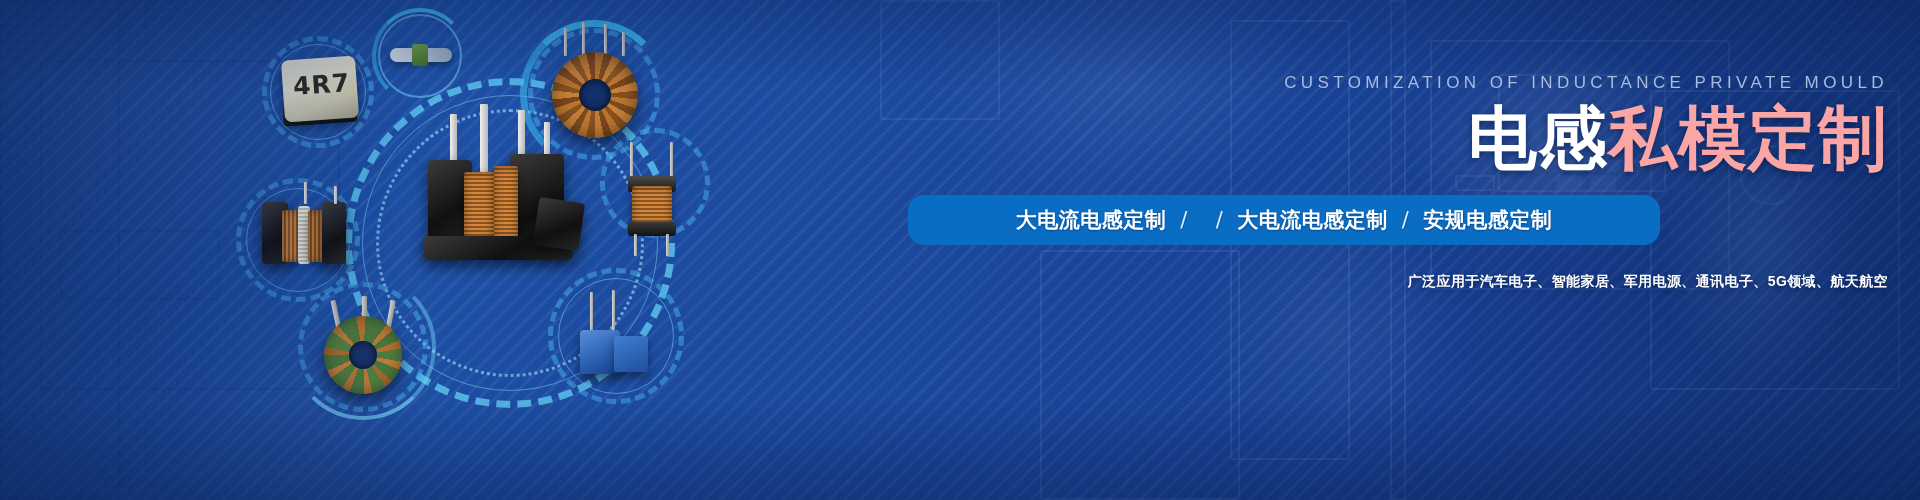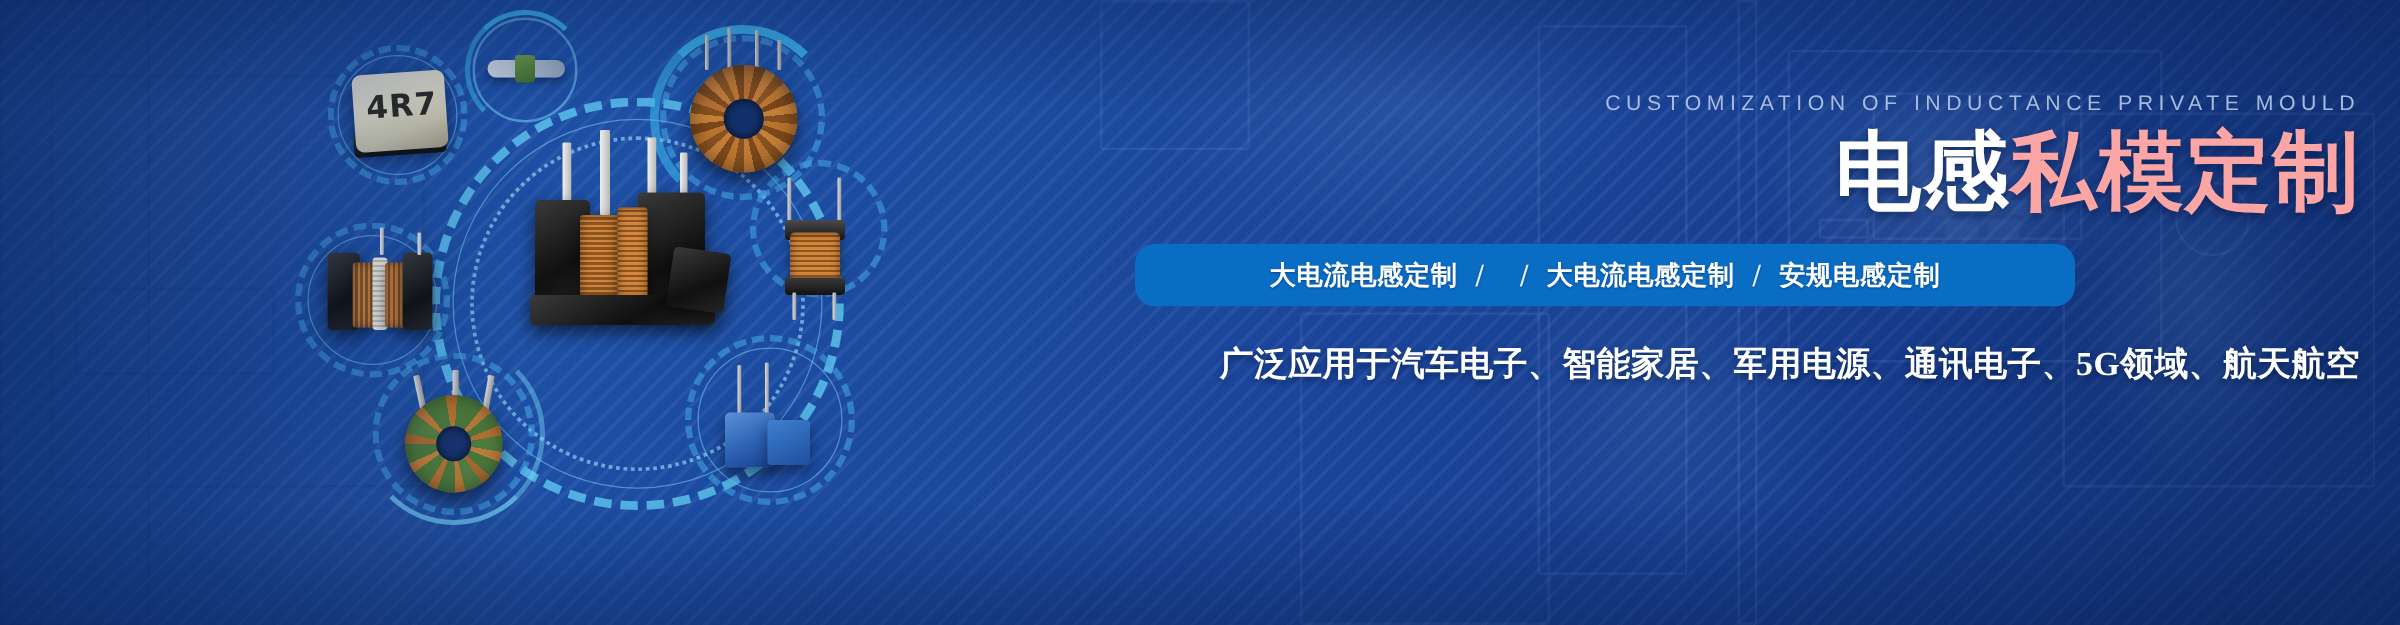--- a/index.html
+++ b/index.html
@@ -185,23 +185,23 @@
   .feature-bar .items{
     display:flex; align-items:center; gap:0;
     font-size:21px; font-weight:700; color:#ffffff;
     white-space:nowrap; letter-spacing:.5px;
     font-family:"DejaVu Sans","Liberation Sans",sans-serif;
     text-shadow:0 1px 2px rgba(0,25,70,.45);
   }
   .feature-bar .sep{ padding:0 14px; font-weight:400; color:#e2eefb; }
 
   .tagline{
-    margin-top:28px; font-size:27px; font-weight:700; color:#ffffff;
+    margin-top:28px; font-size:14px; font-weight:700; color:#ffffff;
     letter-spacing:.4px; white-space:nowrap;
-    font-family:Liberation Serif, serif;
+    font-family:Liberation Sans, sans-serif;
     text-shadow:0 2px 5px rgba(0,20,60,.55);
   }
 </style>
 </head>
 <body>
 
 <div id="banner">
 
   <div class="bg-photo"></div>
 

